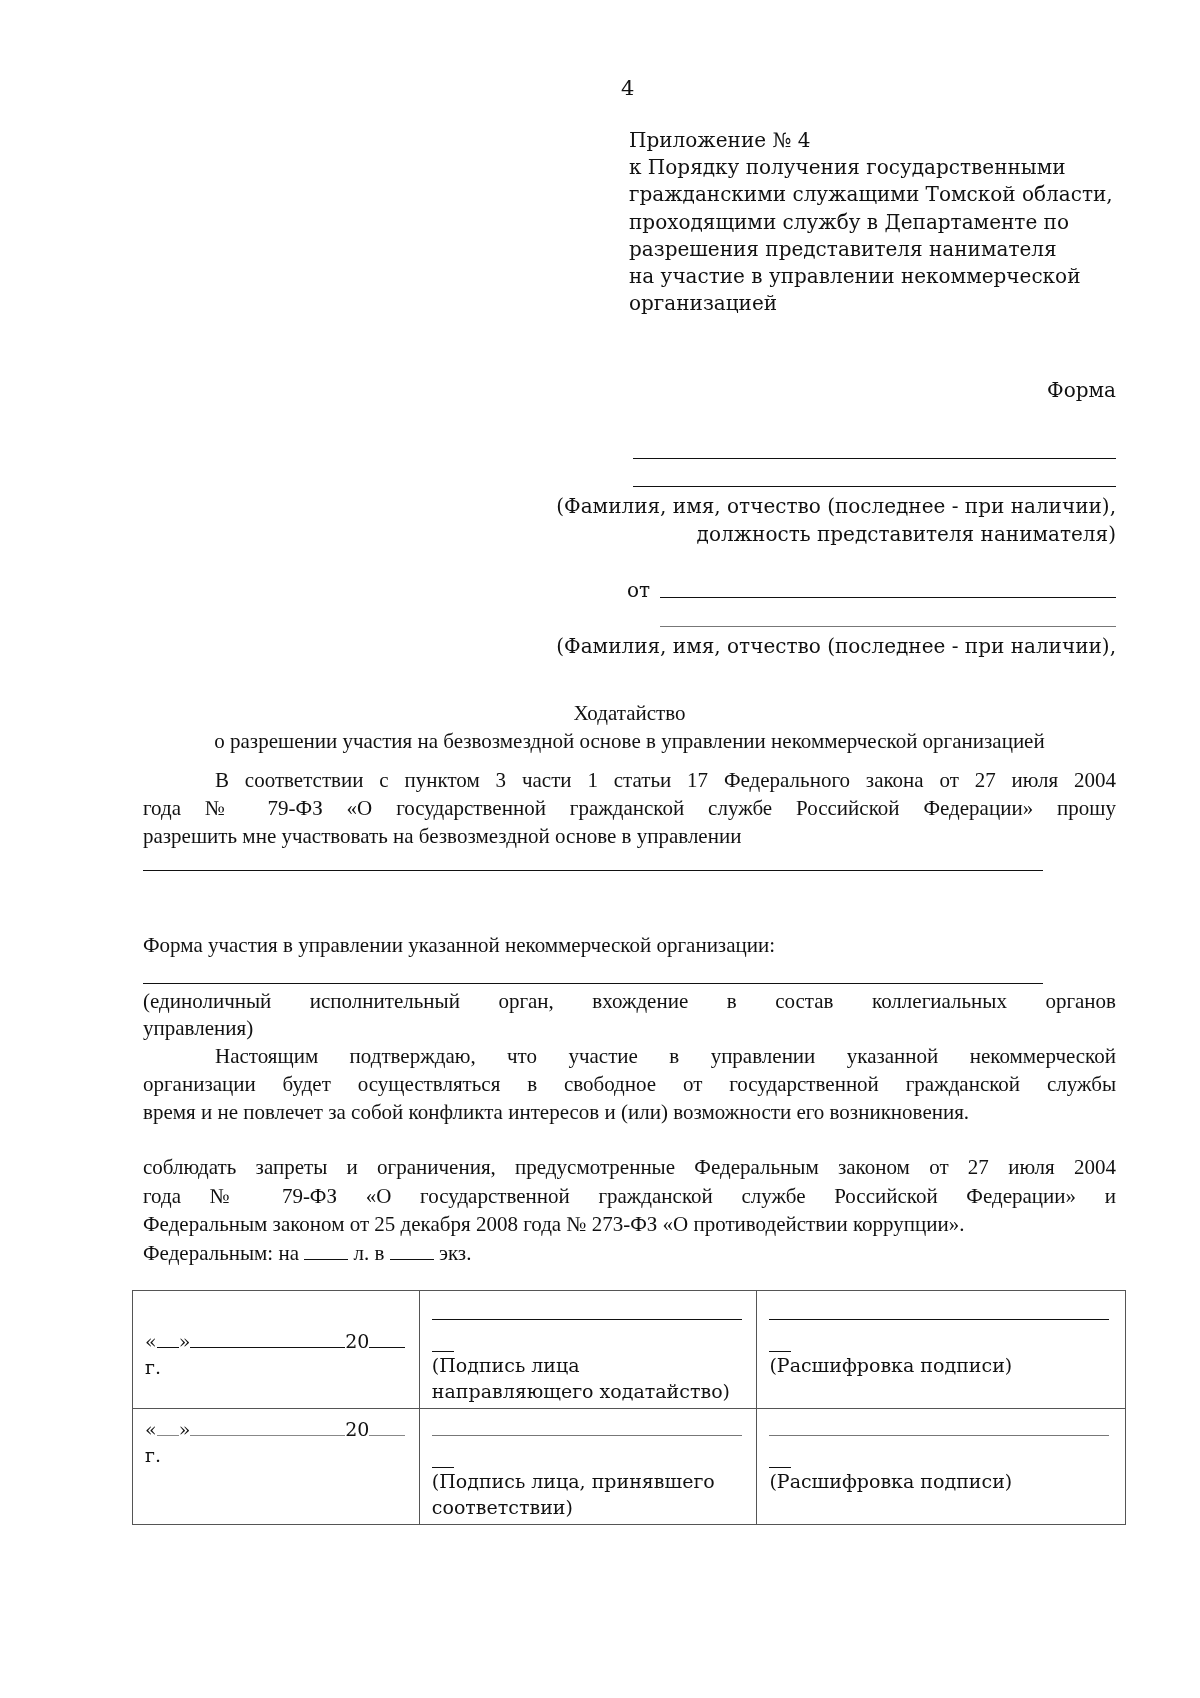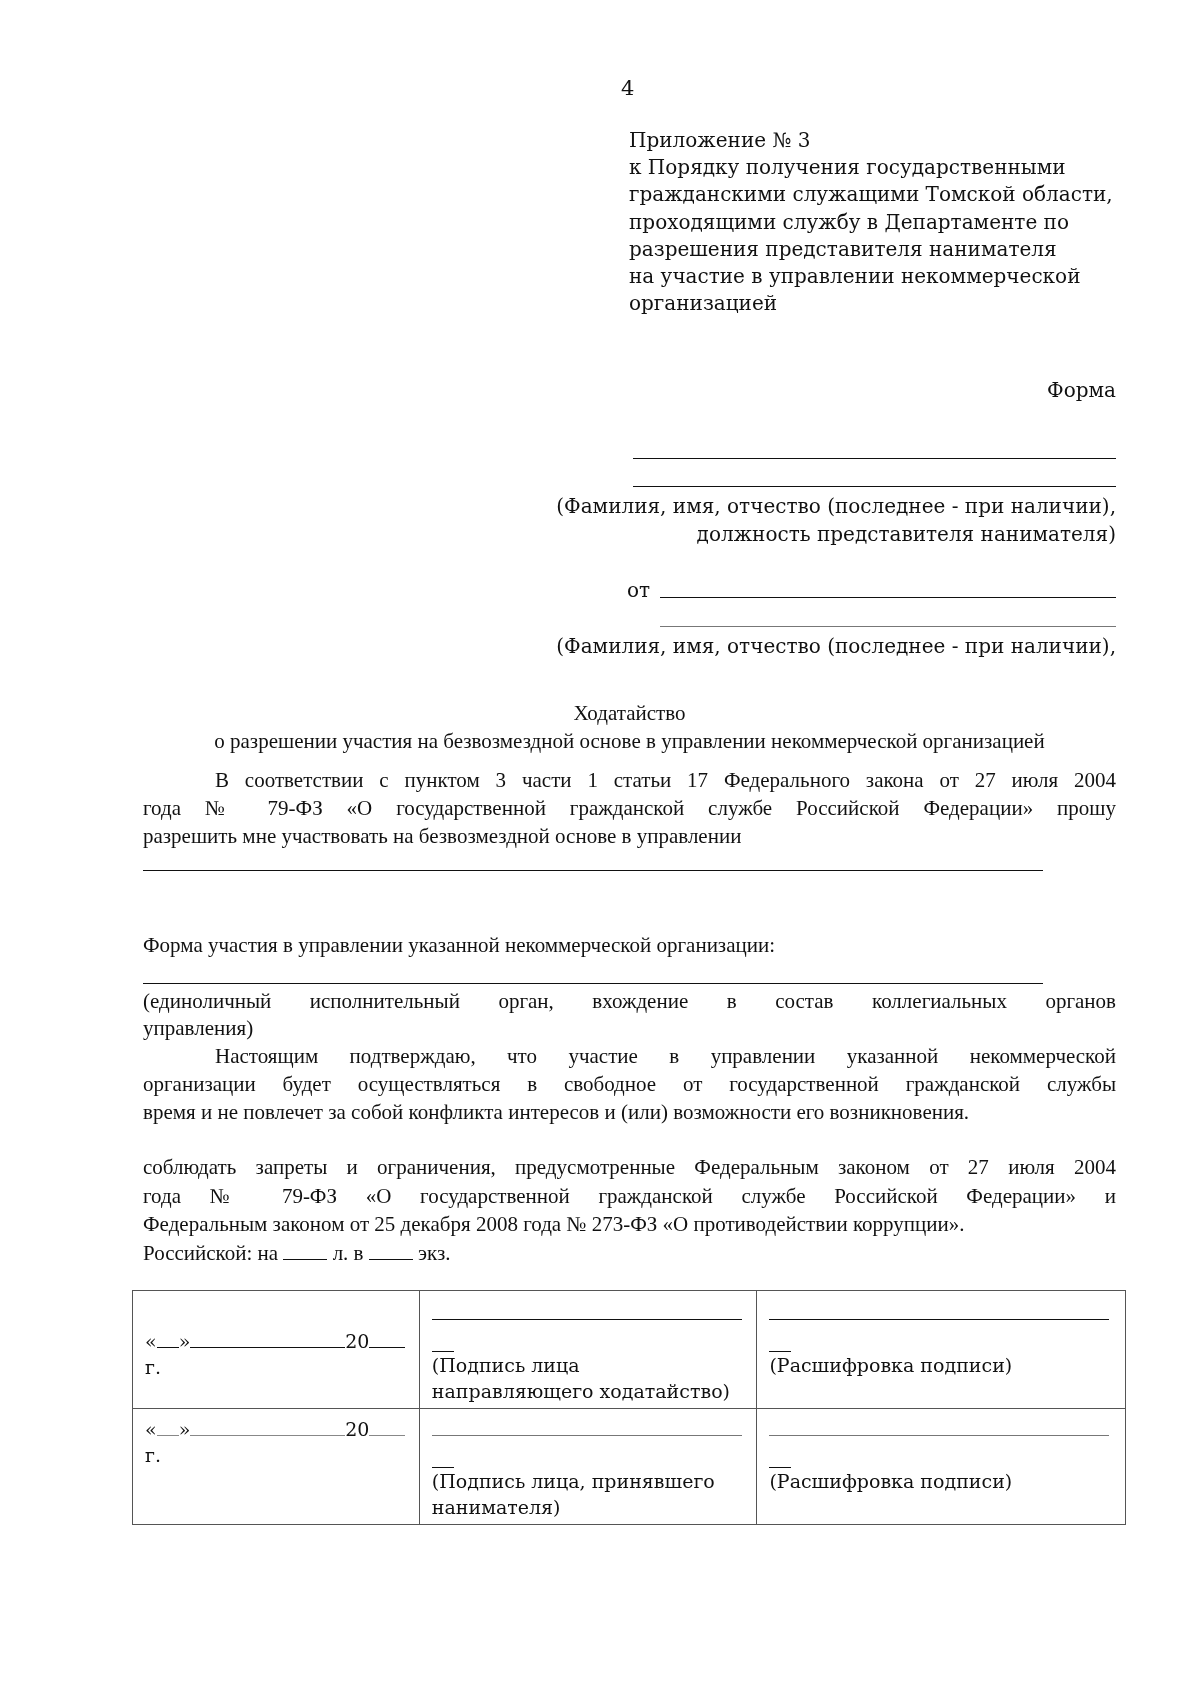--- a/index.html
+++ b/index.html
@@ -31,21 +31,21 @@
     .blank.grey { border-bottom-color: #888; }
   </style>
 </head>
 <body>
 
 <div class="page">
 
   <div class="abs page-num">4</div>
 
   <div class="abs appendix">
-    <div>Приложение № 3</div>
+    <div>Приложение № 4</div>
     <div>к Порядку получения государственными</div>
     <div>гражданскими служащими Томской области,</div>
     <div>проходящими службу в Департаменте по</div>
     <div>разрешения представителя нанимателя</div>
     <div>на участие в управлении некоммерческой</div>
     <div>организацией</div>
   </div>
 
   <div class="abs forma">Форма</div>
 
@@ -79,21 +79,21 @@
 
   <div class="para narrow justify" style="top:1043px; text-indent:72px;">Настоящим подтверждаю, что участие в управлении указанной некоммерческой</div>
   <div class="para narrow justify" style="top:1071px;">организации будет осуществляться в свободное от государственной гражданской службы</div>
   <div class="abs narrow" style="left:143px; top:1099px;">время и не повлечет за собой конфликта интересов и (или) возможности его возникновения.</div>
 
   <div class="para narrow justify" style="top:1154px;">соблюдать запреты и ограничения, предусмотренные Федеральным законом от 27 июля 2004</div>
   <div class="para narrow justify" style="top:1183px;">года № 79-ФЗ «О государственной гражданской службе Российской Федерации» и</div>
   <div class="abs narrow" style="left:143px; top:1211px;">Федеральным законом от 25 декабря 2008 года № 273-ФЗ «О противодействии коррупции».</div>
 
   <div class="abs narrow" style="left:143px; top:1239px;">
-    <span>Российской: на</span>
+    <span>Федеральным: на</span>
     <span class="blank" style="width:44px;"></span>
     <span>л. в</span>
     <span class="blank" style="width:44px;"></span>
     <span>экз.</span>
   </div>
 
   <table class="sig-table">
     <colgroup>
       <col style="width:287px;">
       <col style="width:338px;">
@@ -123,21 +123,21 @@
       <td>
         <div style="margin-top:2px; white-space:nowrap;">
           <span>«</span><span class="blank grey" style="width:22px;"></span><span>»</span><span class="blank grey" style="width:155px;"></span><span>20</span><span class="blank grey" style="width:36px;"></span>
         </div>
         <div>г.</div>
       </td>
       <td>
         <div class="line grey" style="position:relative; margin-top:22px; width:310px;"></div>
         <div class="line" style="position:relative; margin-top:31px; width:22px;"></div>
         <div>(Подпись лица, принявшего</div>
-        <div>нанимателя)</div>
+        <div>соответствии)</div>
       </td>
       <td>
         <div class="line grey" style="position:relative; margin-top:22px; width:340px;"></div>
         <div class="line" style="position:relative; margin-top:31px; width:22px;"></div>
         <div>(Расшифровка подписи)</div>
       </td>
     </tr>
   </tbody>
     </table>
 

